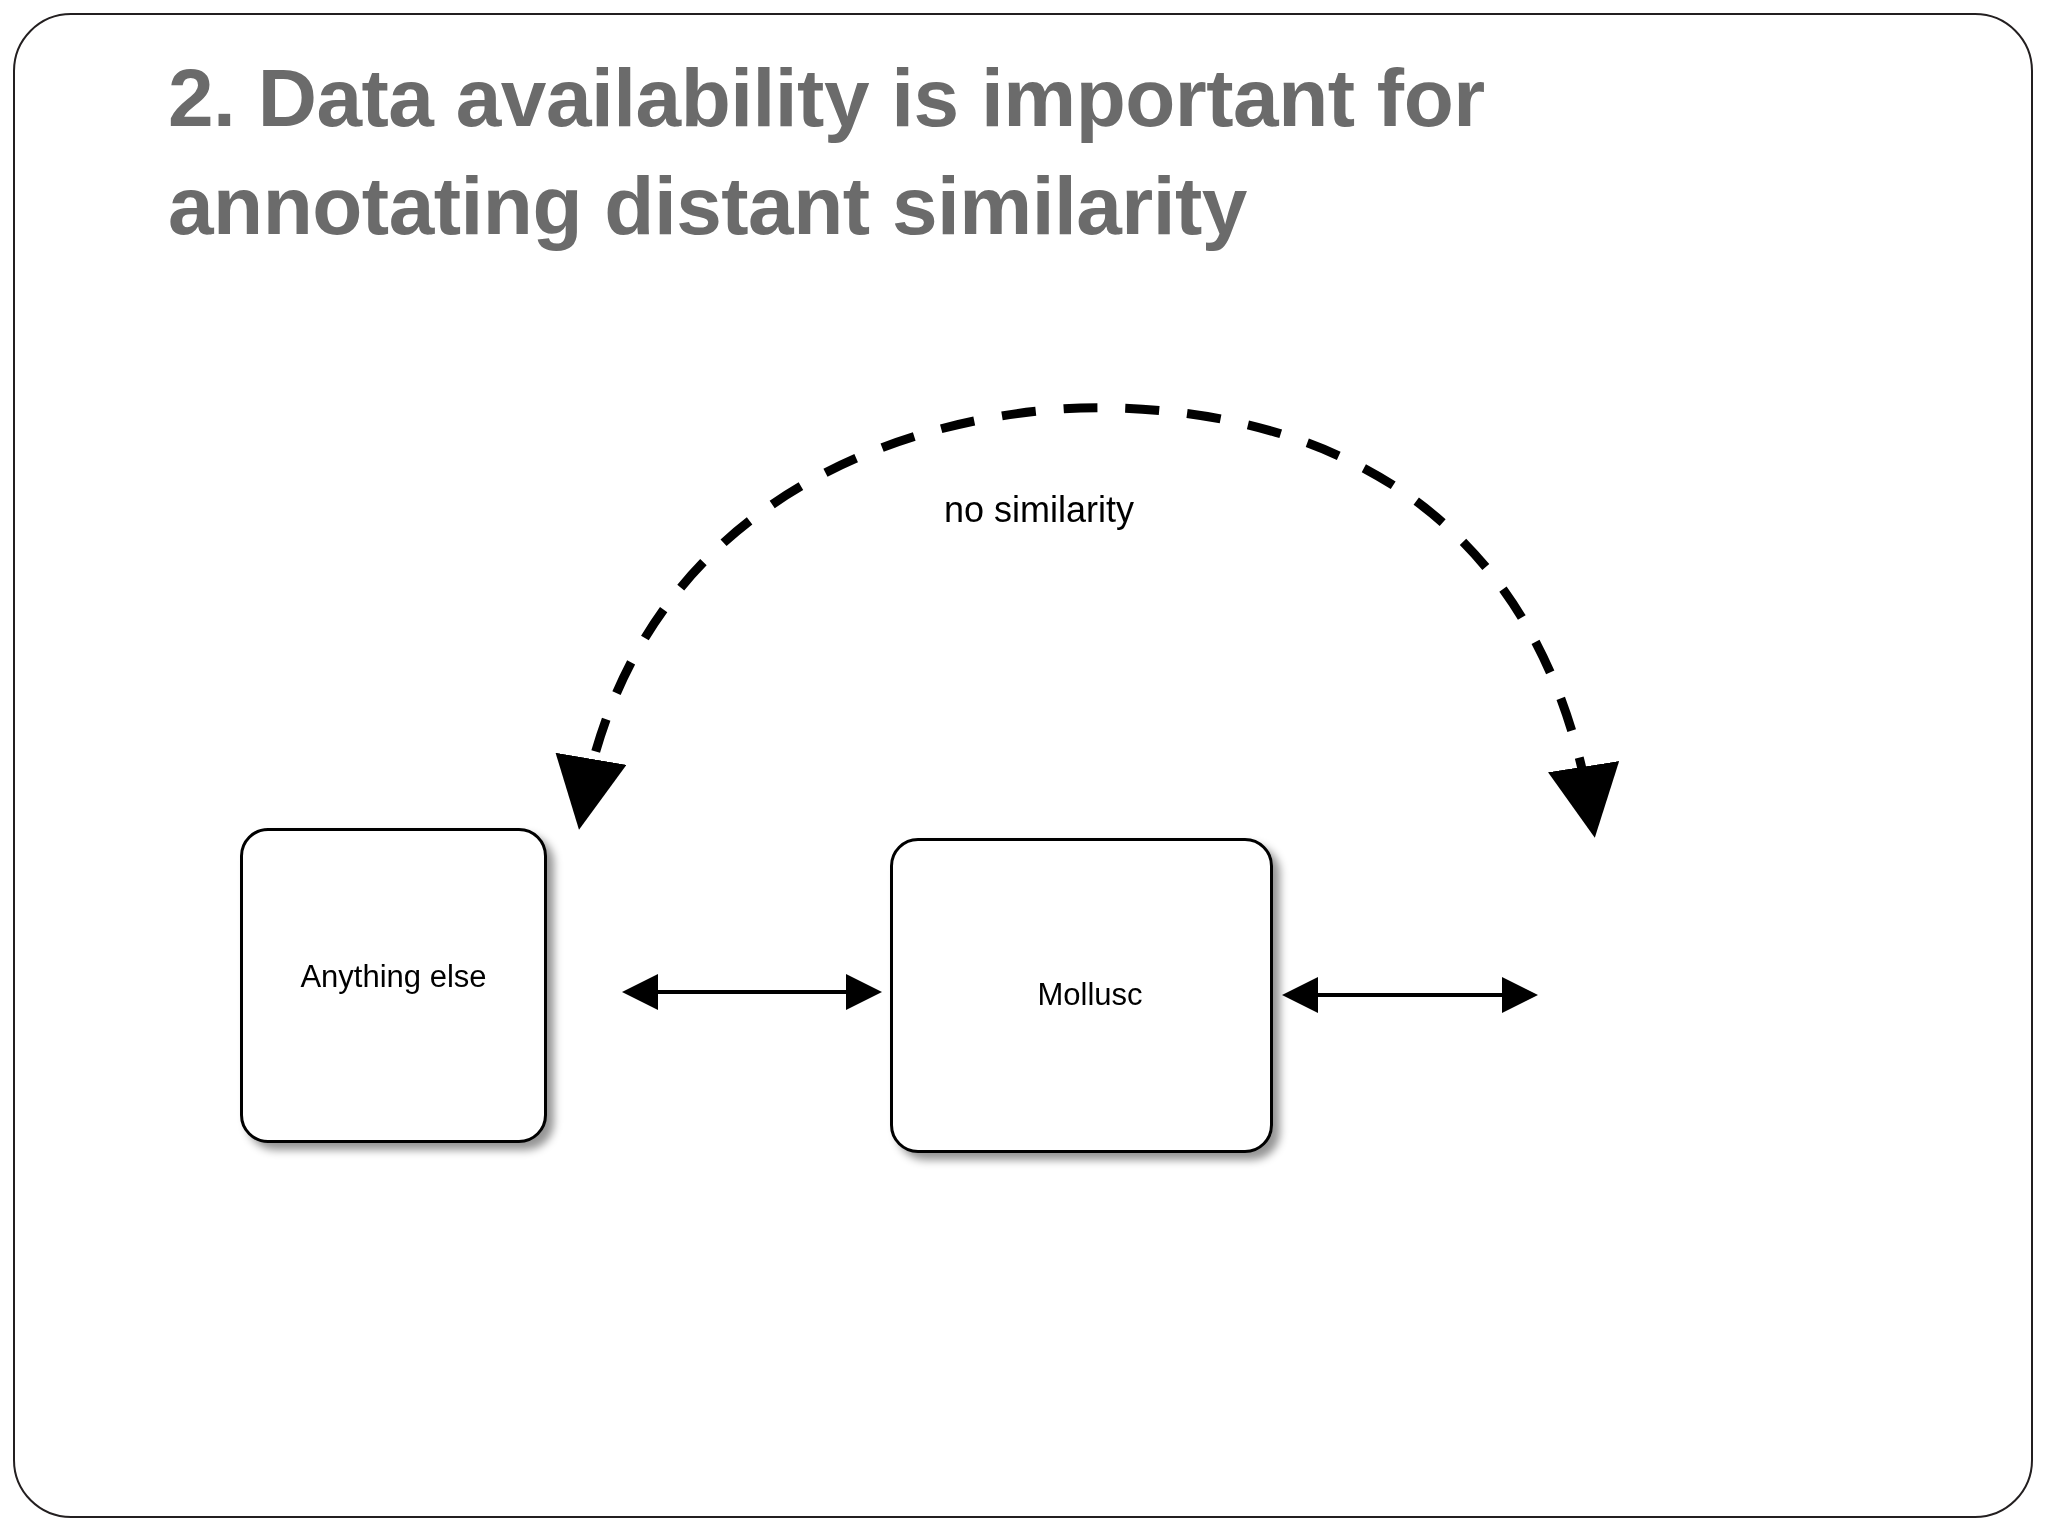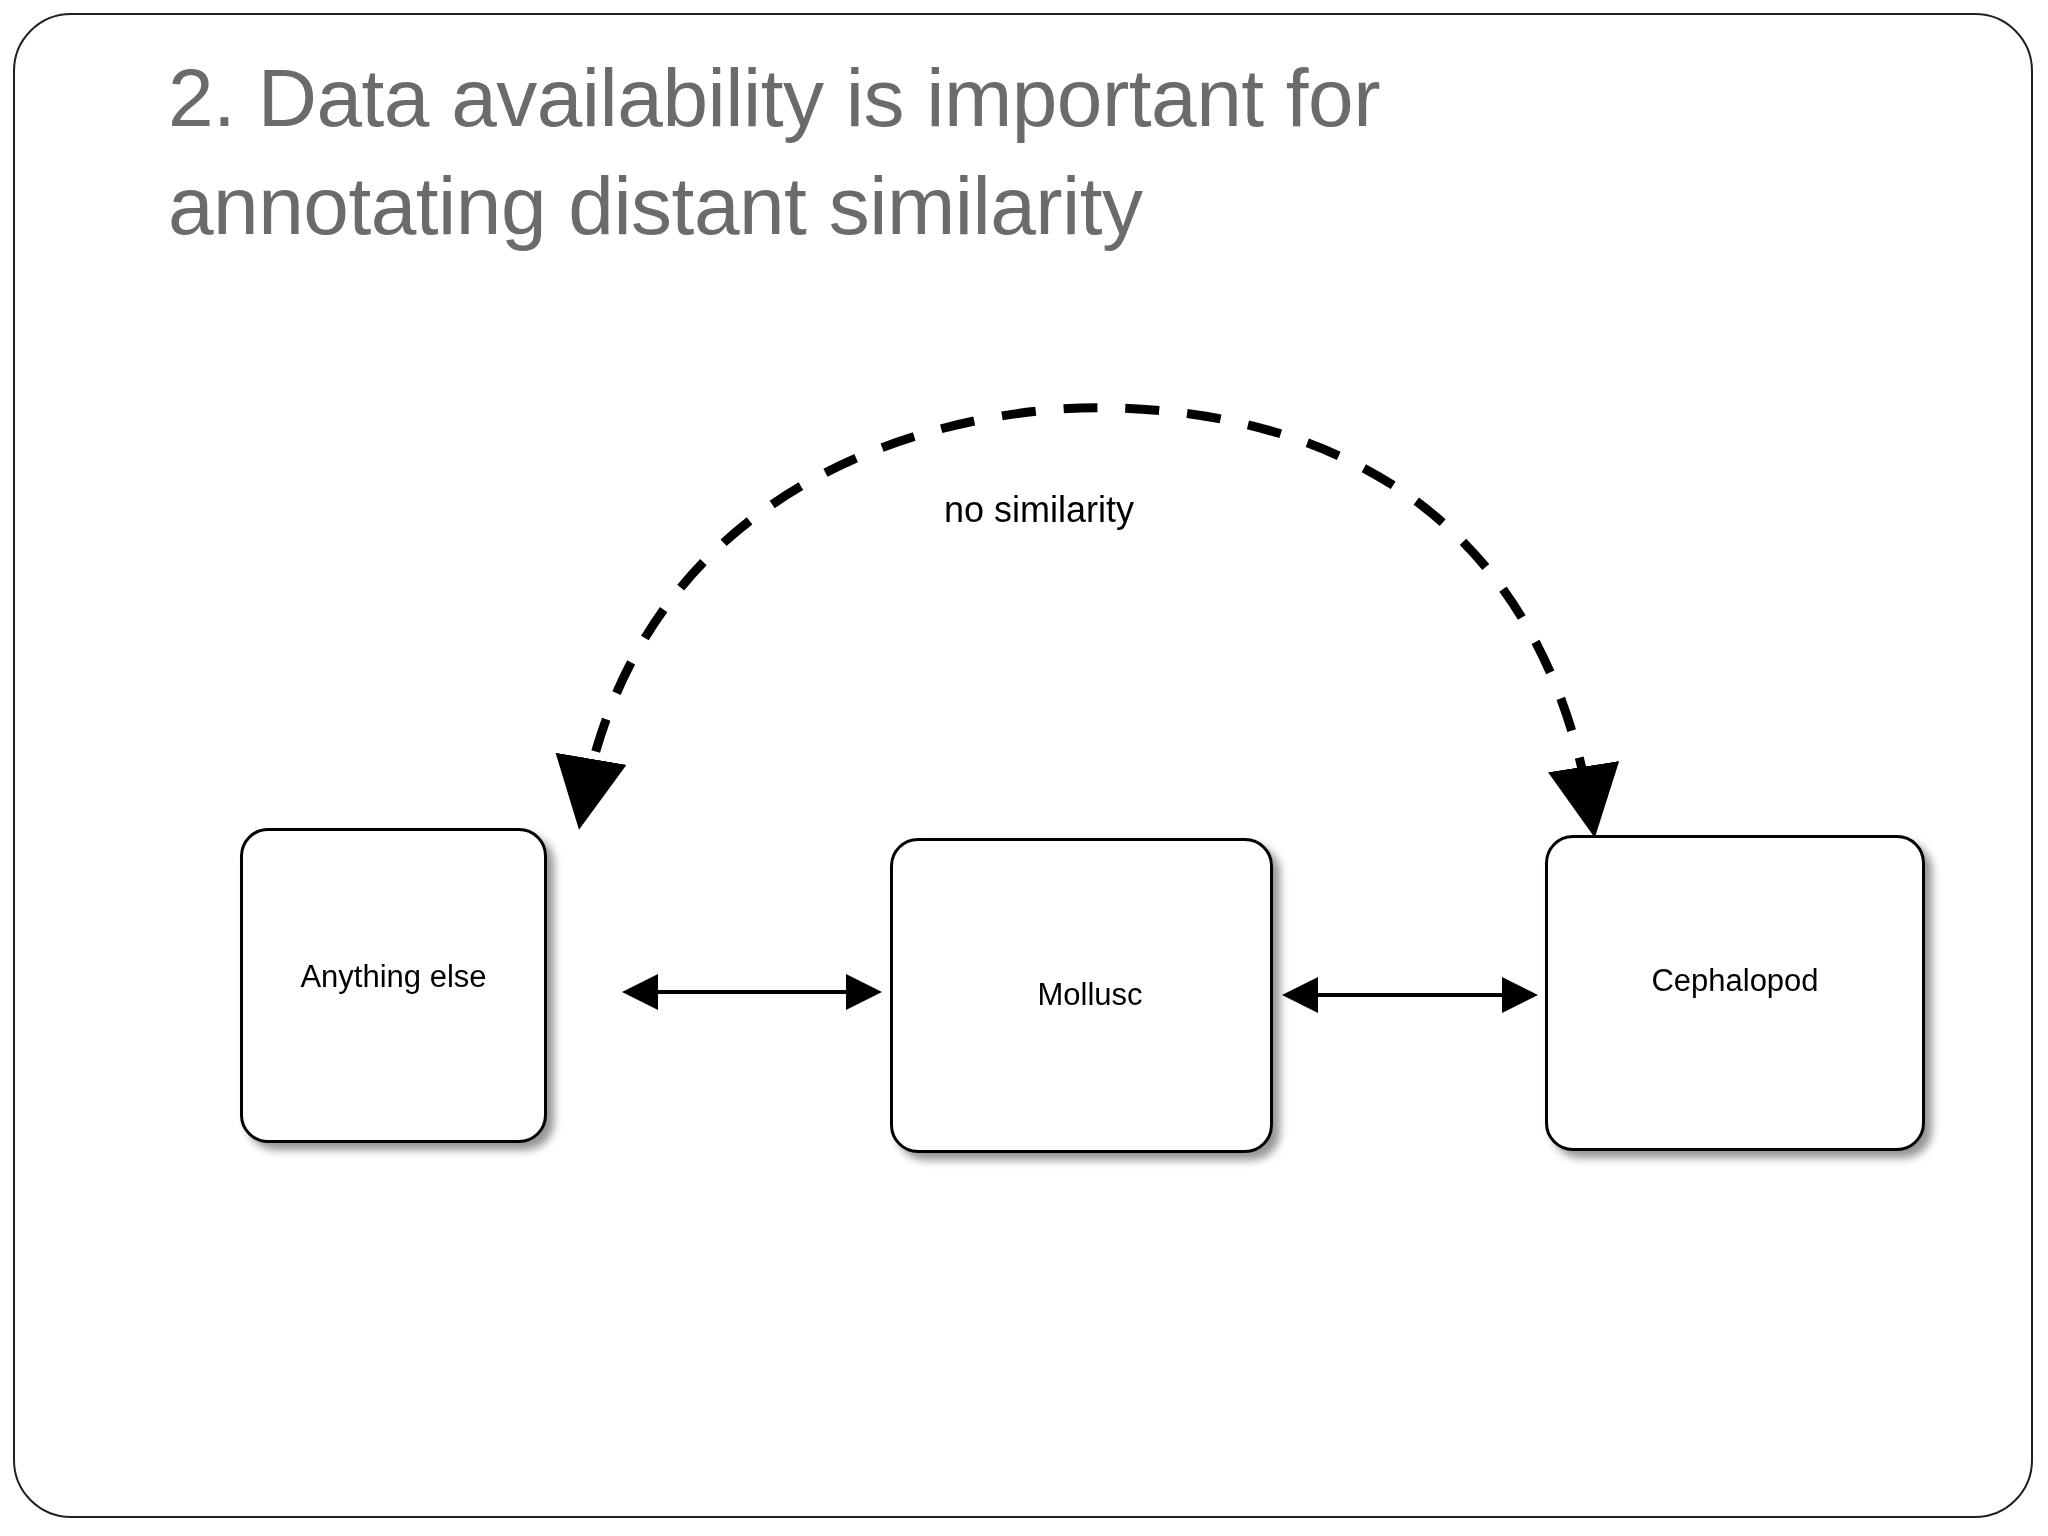--- a/index.html
+++ b/index.html
@@ -30,21 +30,21 @@
   }
   
   #title {
     position: absolute;
     left: 168px;
     top: 44px;
     width: 1720px;
     color: #6b6b6b;
     font-size: 82px;
     line-height: 1.32;
-    font-weight: 400;
+    font-weight: 700;
     letter-spacing: -0.5px;
     white-space: pre-wrap;
   }
   
   #diagram {
     position: absolute;
     left: 0;
     top: 0;
     width: 2048px;
     height: 1536px;
@@ -149,20 +149,17 @@
     </svg>
 
     <div class="node" id="node-anything-else">
       <span class="node-label">Anything else</span>
     </div>
 
     <div class="node" id="node-mollusc">
       <span class="node-label">Mollusc</span>
     </div>
 
-    <div class="node" id="node-cephalopod">
-      <span class="node-label">Cephalopod</span>
-    </div>
 
     <div id="no-similarity-label">no similarity</div>
 
   </div>
 </div>
 
 </body></html>

